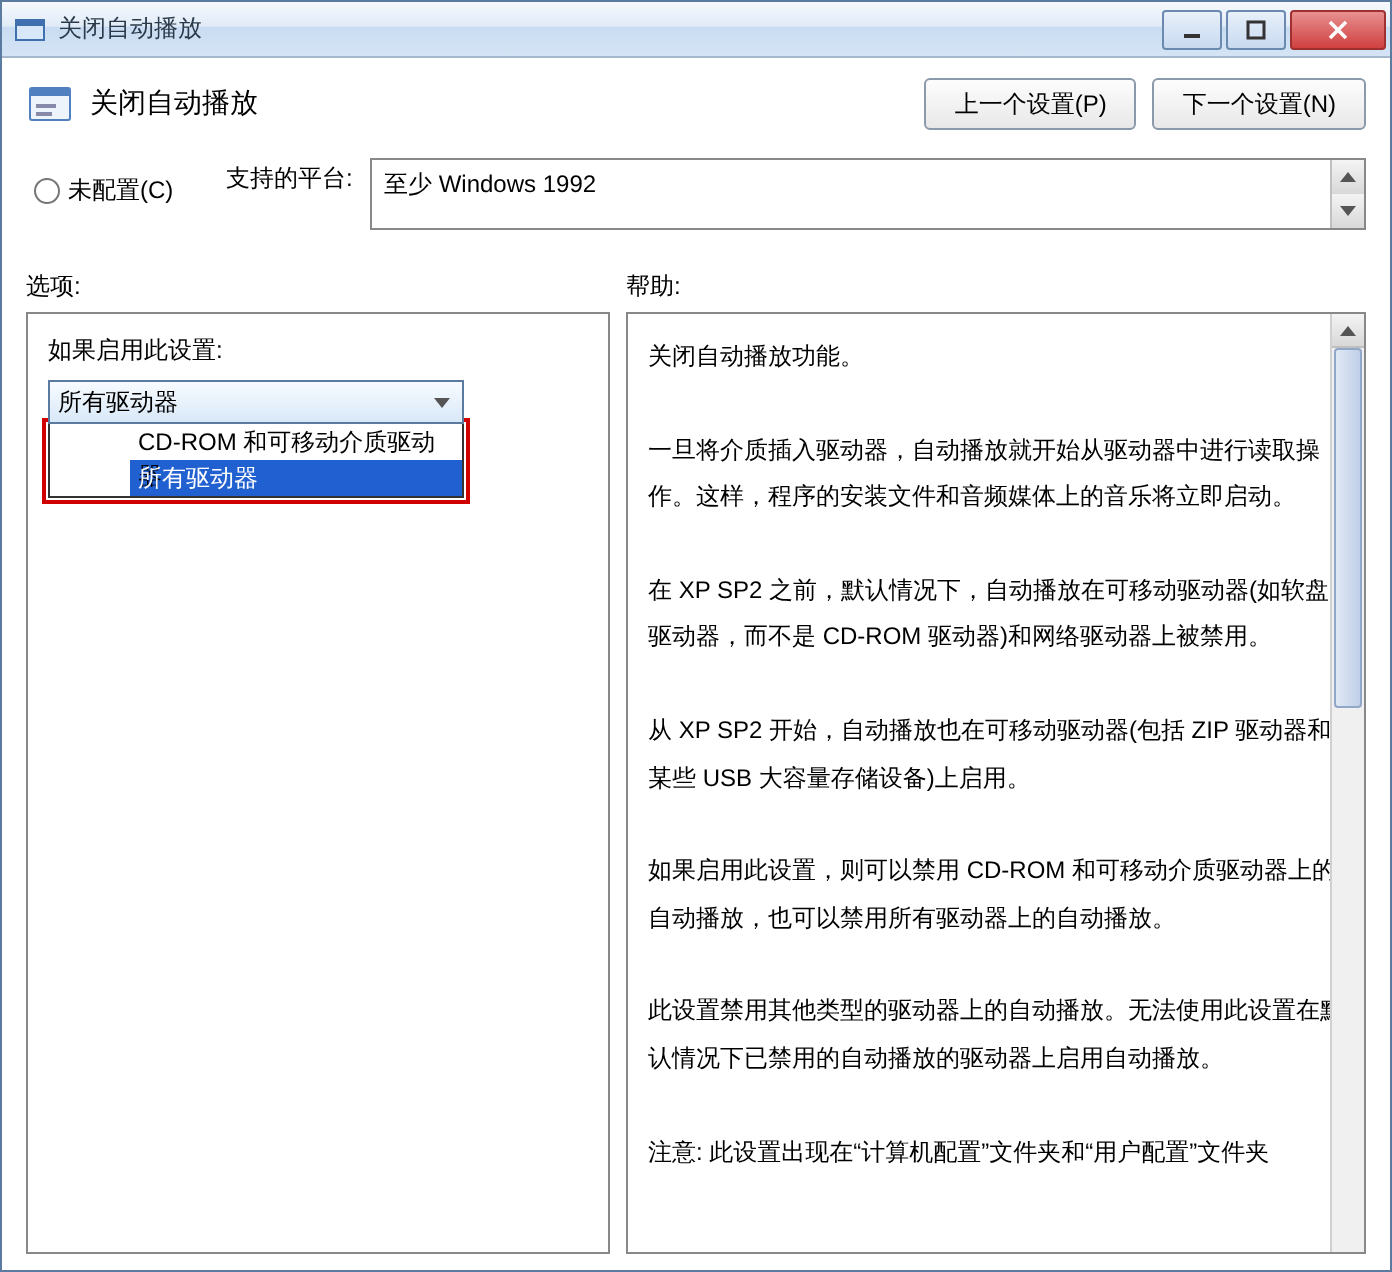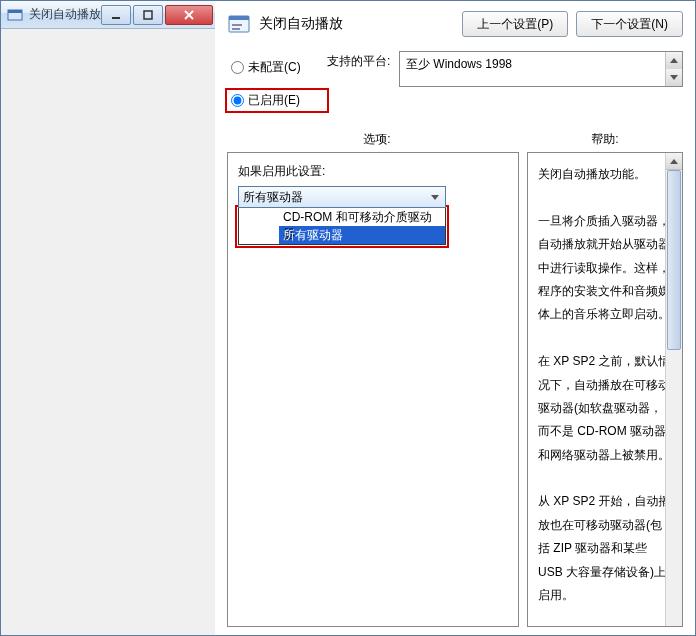--- a/index.html
+++ b/index.html
@@ -1,18 +1,18 @@
 <!DOCTYPE html>
 <html><head>
 <meta charset="utf-8">
 <style>
 * { box-sizing: border-box; margin: 0; padding: 0; font-family: "Microsoft YaHei", "SimSun", Tahoma, sans-serif; font-size: 12px; }
 body { background: #fff; width: 696px; height: 636px; overflow: hidden; }
 
-.window { width: 696px; height: 636px; border: 1px solid #5a7aa0; display: flex; flex-direction: row; background: #f0f0f0; }
+.window { width: 696px; height: 636px; border: 1px solid #5a7aa0; display: flex; flex-direction: column; background: #f0f0f0; }
 
 .titlebar { height: 28px; background: linear-gradient(to bottom, #f6f9fd 0%, #e0ebf7 45%, #c9dcf1 46%, #d4e4f5 100%); display: flex; align-items: center; padding: 0 2px 0 6px; border-bottom: 1px solid #a8b8cc; }
 .titlebar-icon { width: 16px; height: 16px; margin-right: 6px; }
 .titlebar-text { flex: 1; color: #2a3a4a; font-size: 12px; }
 .win-controls { display: flex; gap: 2px; }
 .win-btn { width: 30px; height: 20px; border: 1px solid #6a8ab0; border-radius: 2px; background: linear-gradient(to bottom, #e8f0fa, #c8daf0); display: flex; align-items: center; justify-content: center; cursor: default; }
 .win-btn.close { width: 48px; background: linear-gradient(to bottom, #e89090, #d04040); border-color: #a03030; color: #fff; }
 .win-btn svg { width: 10px; height: 10px; }
 
 .content { flex: 1; padding: 10px 12px 8px 12px; display: flex; flex-direction: column; background: #fff; }
@@ -34,21 +34,21 @@
 .field-label { width: 66px; padding-top: 2px; }
 .comment-box { flex: 1; height: 66px; border: 1px solid #888; background: #fff; position: relative; }
 .comment-box .scroll-up, .comment-box .scroll-down { position: absolute; right: 0; width: 17px; height: 17px; background: linear-gradient(to bottom,#f4f4f4,#d8d8d8); border-left: 1px solid #c0c0c0; display:flex;align-items:center;justify-content:center; }
 .comment-box .scroll-up { top: 0; border-bottom:1px solid #c0c0c0; }
 .comment-box .scroll-down { bottom: 0; border-top:1px solid #c0c0c0; }
 .platform-box { flex: 1; height: 36px; border: 1px solid #888; background: #fff; padding: 4px 6px; position: relative; }
 .platform-box .scroll-up, .platform-box .scroll-down { position: absolute; right: 0; width: 17px; height: 17px; background: linear-gradient(to bottom,#f4f4f4,#d8d8d8); border-left: 1px solid #c0c0c0; display:flex;align-items:center;justify-content:center; }
 .platform-box .scroll-up { top: 0; }
 .platform-box .scroll-down { bottom: 0; }
 
-.section-labels { display: flex; margin-top: 20px; margin-bottom: 4px; text-align: center; }
+.section-labels { display: flex; margin-top: 20px; margin-bottom: 4px; }
 .section-labels .left { width: 300px; }
 .section-labels .right { flex: 1; }
 
 .lower { display: flex; gap: 8px; flex: 1; min-height: 0; }
 .panel { border: 1px solid #888; background: #fff; padding: 10px; display: flex; flex-direction: column; }
 .panel.left { width: 292px; }
 .panel.right { flex: 1; overflow: hidden; position: relative; }
 
 .combo-label { margin-bottom: 6px; }
 .combo { width: 208px; height: 22px; border: 1px solid #5a7aa0; background: linear-gradient(to bottom,#f8fbff,#d8e8f8); display: flex; align-items: center; padding: 0 4px; position: relative; cursor: default; }
@@ -117,31 +117,27 @@
         <button class="nav-btn">下一个设置(N)</button>
       </div>
     </div>
 
     <div class="config-area">
       <div class="radios">
         <label class="radio-row">
           <input type="radio" name="st" style="">
           <span>未配置(C)</span>
         </label>
-        <label class="radio-row highlight">
-          <input type="radio" name="st" checked="" style="">
-          <span>已启用(E)</span>
-        </label>
       </div>
 
       <div class="right-col">
         <div class="field-row">
           <span class="field-label">支持的平台:</span>
           <div class="platform-box">
-            <span>至少 Windows 1998</span>
+            <span>至少 Windows 1992</span>
             <div class="scroll-up">
                 <span class="tri up"></span>
               </div>
             <div class="scroll-down">
                 <span class="tri down"></span>
               </div>
           </div>
         </div>
       </div>
     </div>

